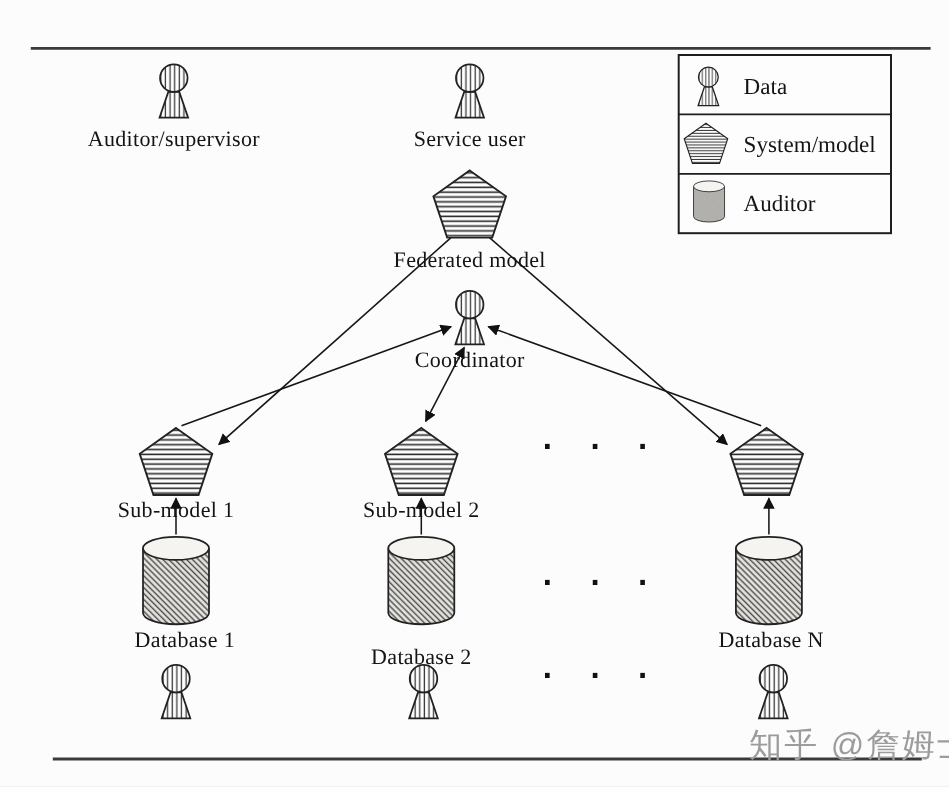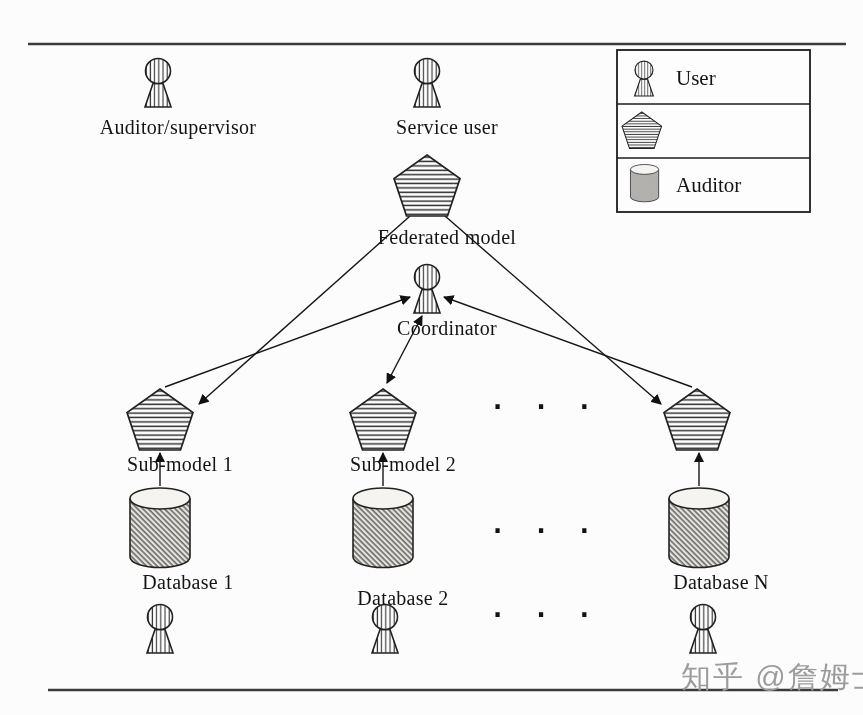--- a/index.html
+++ b/index.html
@@ -3,21 +3,21 @@
 <meta charset="utf-8">
 <style>
   html,body{margin:0;padding:0;background:#e9e9e9;}
   .stage{
     position:relative;width:863px;height:715px;background:#fcfcfc;
     overflow:hidden;font-family:"Liberation Serif","DejaVu Serif",serif;color:#141414;
   }
   .layer{position:absolute;left:0;top:0;}
   .label{
     position:absolute;transform:translateX(-50%);white-space:nowrap;
-    font-size:20px;letter-spacing:0.3px;color:#141414;margin-left:20px;
+    font-size:20px;letter-spacing:0.3px;color:#141414;
   }
   .legend-label{
     position:absolute;white-space:nowrap;font-size:21px;color:#141414;
   }
   .dots{
     position:absolute;transform:translateX(-50%);white-space:nowrap;
     font-family:"DejaVu Sans Mono",monospace;font-weight:bold;font-size:26px;
     letter-spacing:6px;line-height:1;color:#111;
   }
   .watermark{
@@ -104,21 +104,22 @@
   <div class="label" style="left:427px;top:317px">Coordinator</div>
 
   <div class="label" style="left:160px;top:453px">Sub-model 1</div>
   <div class="label" style="left:383px;top:453px">Sub-model 2</div>
 
   <div class="label" style="left:168px;top:571px">Database 1</div>
   <div class="label" style="left:383px;top:587px">Database 2</div>
   <div class="label" style="left:701px;top:571px">Database N</div>
 
 
-  <div class="legend-label" style="left:676px;top:66px">User</div>
+  <div class="legend-label" style="left:676px;top:66px">Data</div>
+  <div class="legend-label" style="left:676px;top:119px">System/model</div>
   <div class="legend-label" style="left:676px;top:173px">Auditor</div>
 
   <div class="dots" style="left:544px;top:387px">. . .</div>
   <div class="dots" style="left:544px;top:511px">. . .</div>
   <div class="dots" style="left:544px;top:595px">. . .</div>
 
   <div class="watermark" style="left:681px;top:657px">知乎 @詹姆士</div>
 
 </div>
 

